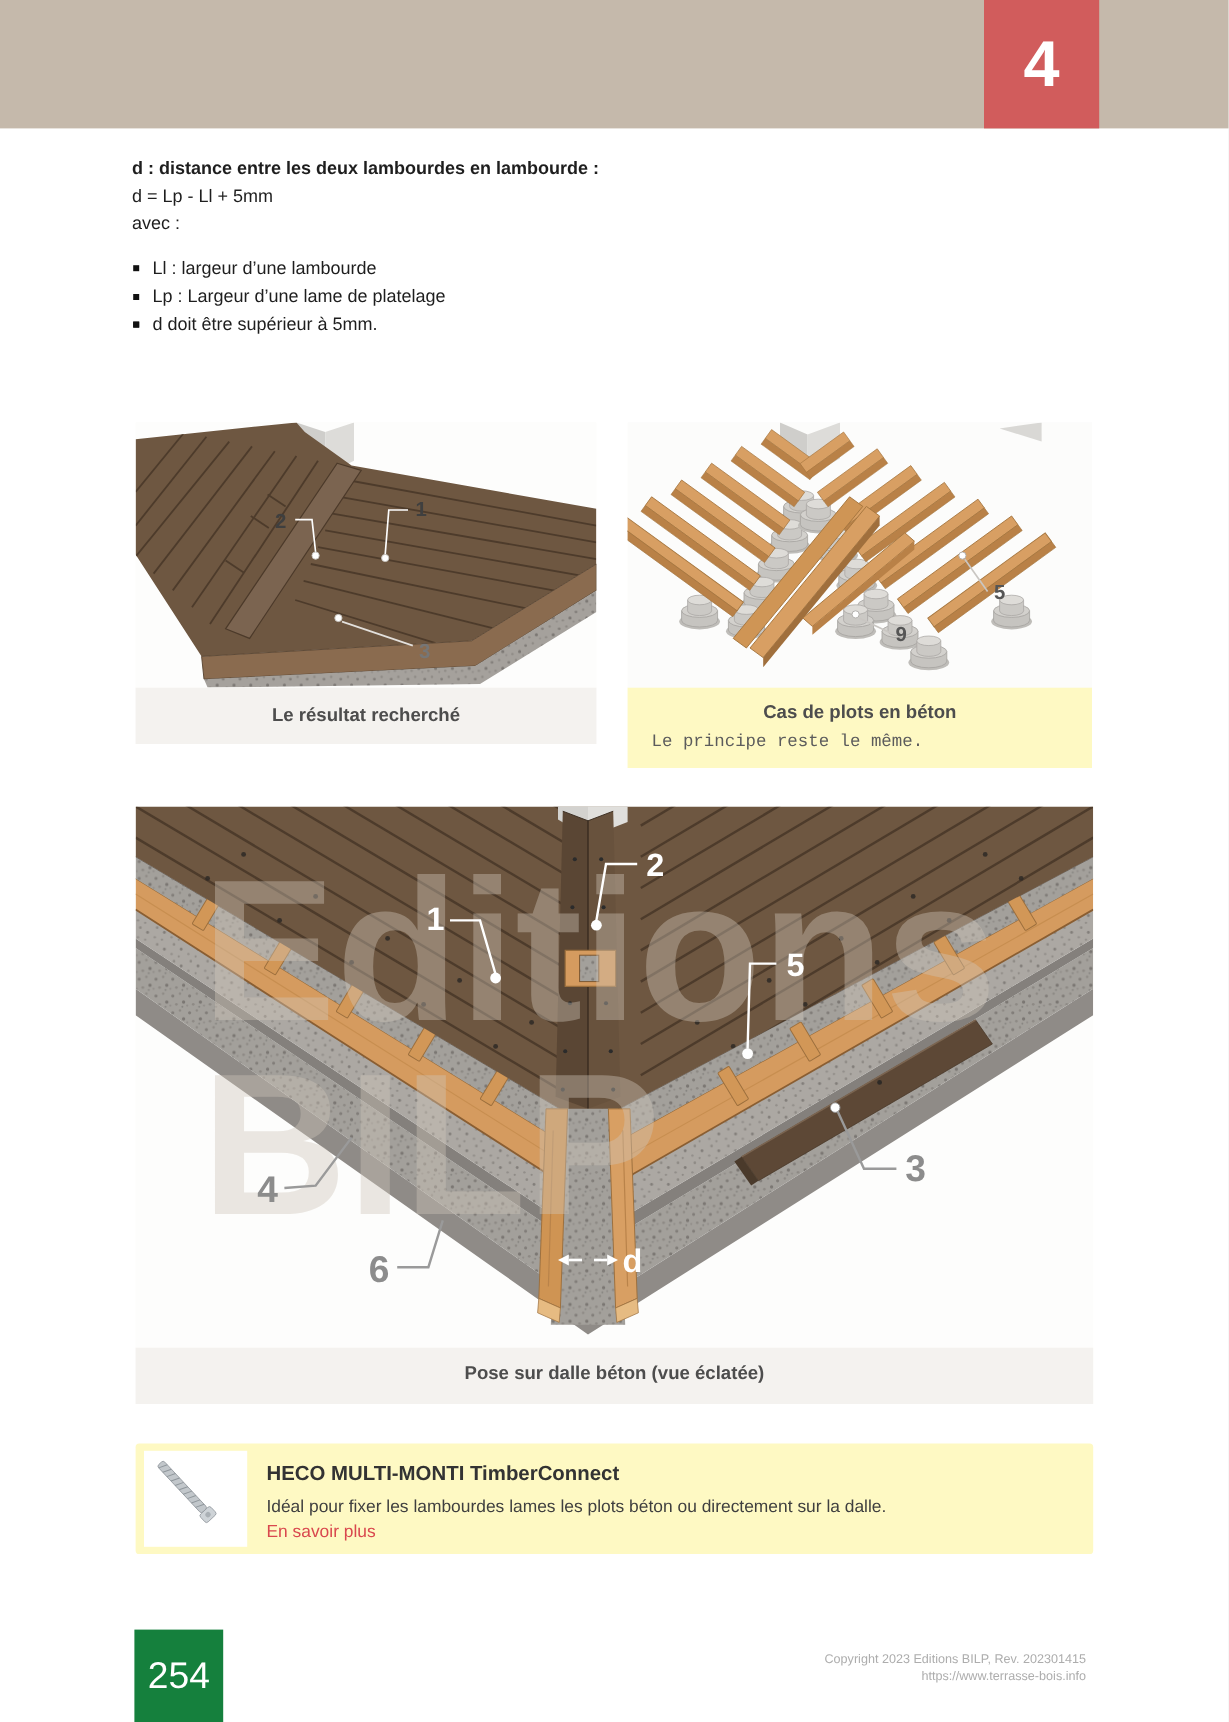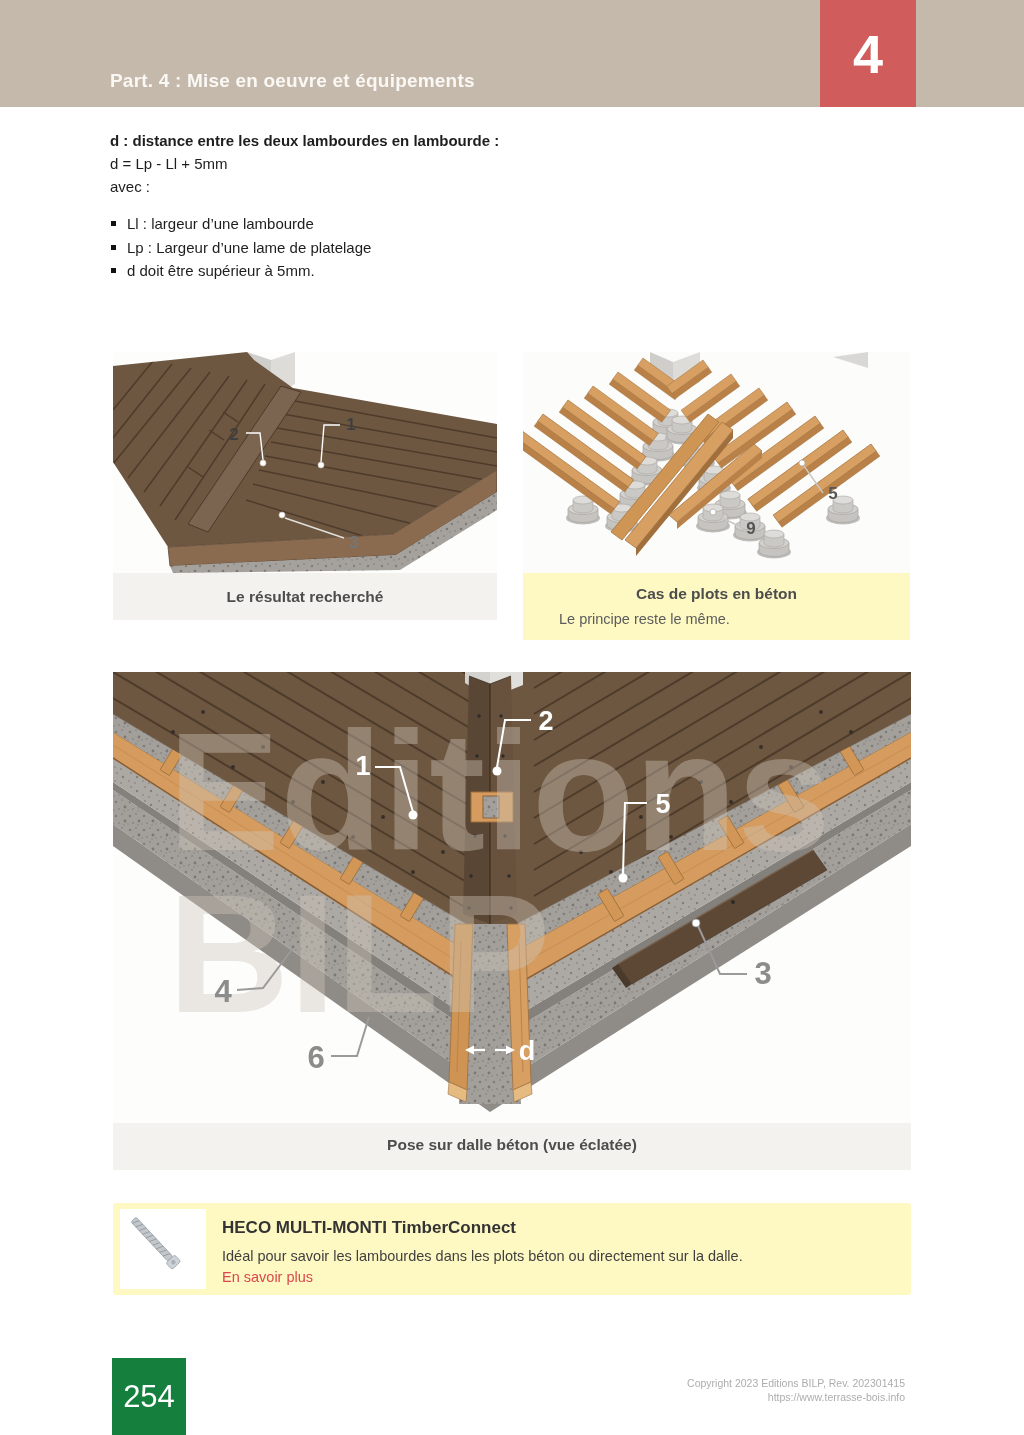--- a/index.html
+++ b/index.html
@@ -22,40 +22,39 @@
   
   .fig{position:absolute;background:#fcfcfb;}
   .fig svg{display:block;}
   .fig-left{left:113px;top:352px;width:384px;height:268px;}
   .fig-right{left:523px;top:352px;width:387px;height:288px;}
   .fig-large{left:113px;top:672px;width:798px;height:498px;}
   .fig-cap{background:#f4f2ef;text-align:center;font-weight:bold;color:#4d4d4d;font-size:15.5px;}
   .fig-left .fig-cap{height:47px;line-height:47px;}
   .fig-right .fig-low{height:67px;background:#fef9c3;}
   .fig-right .fig-cap{background:transparent;padding-top:9px;height:24px;line-height:24px;}
-  .fig-note{padding:5px 20px 0 36px;font-size:14.5px;color:#5c5c5c;text-align:left;}
+  .fig-note{padding:5px 20px 0 20px;font-size:14.5px;color:#5c5c5c;text-align:left;font-family:Liberation Mono, monospace;}
   .fig-large .fig-cap{height:47px;line-height:44px;}
   
   .product{position:absolute;left:113px;top:1203px;width:798px;height:92px;background:#fef9c3;border-radius:3px;}
   .product-img{position:absolute;left:7px;top:6px;width:86px;height:80px;background:#ffffff;}
   .product-title{position:absolute;left:109px;top:15px;font-size:17px;font-weight:bold;color:#333;}
   .product-desc{position:absolute;left:109px;top:45px;font-size:14.5px;color:#3f3f3f;}
   .product-link{position:absolute;left:109px;top:66px;font-size:14.5px;color:#d9484e;text-decoration:none;cursor:pointer;}
   
   .page-num{position:absolute;left:112px;top:1358px;width:74px;height:77px;background:#15803d;
         display:flex;align-items:center;justify-content:center;color:#fff;font-size:31px;}
   .copyright{position:absolute;right:119px;top:1376px;text-align:right;font-size:10.5px;color:#adadad;line-height:14px;}
 </style>
 </head>
 <body>
 
 <div class="page">
 
   <div class="header">
-    <div class="header-title">Part. 4 : Mise en oeuvre et équipements</div>
     <div class="chapter-box">
       <span>4</span>
     </div>
   </div>
 
   <div class="intro">
     <div class="intro-heading">d : distance entre les deux lambourdes en lambourde :</div>
     <div class="intro-formula">d = Lp - Ll + 5mm</div>
     <div class="intro-avec">avec :</div>
     <ul>
@@ -471,21 +470,21 @@
               <line x1="40" y1="0" x2="37" y2="7"></line>
             <line x1="45" y1="0" x2="42" y2="7"></line>
               <line x1="50" y1="0" x2="47" y2="7"></line>
           </g>
           <rect x="54" y="-2.5" width="9" height="12" rx="2" fill="#ced3d7" stroke="#959ba0" stroke-width=".7"></rect>
           <circle cx="58.5" cy="3.5" r="2.2" fill="#aab0b5"></circle>
         </g>
       </svg>
     </div>
     <div class="product-title">HECO MULTI-MONTI TimberConnect</div>
-    <div class="product-desc">Idéal pour savoir les lambourdes dans les plots béton ou directement sur la dalle.</div>
+    <div class="product-desc">Idéal pour fixer les lambourdes lames les plots béton ou directement sur la dalle.</div>
     <a class="product-link">En savoir plus</a>
   </div>
 
   <div class="page-num">
     <span>254</span>
   </div>
   <div class="copyright">
     <div>Copyright 2023 Editions BILP, Rev. 202301415</div>
     <div>https://www.terrasse-bois.info</div>
   </div>

